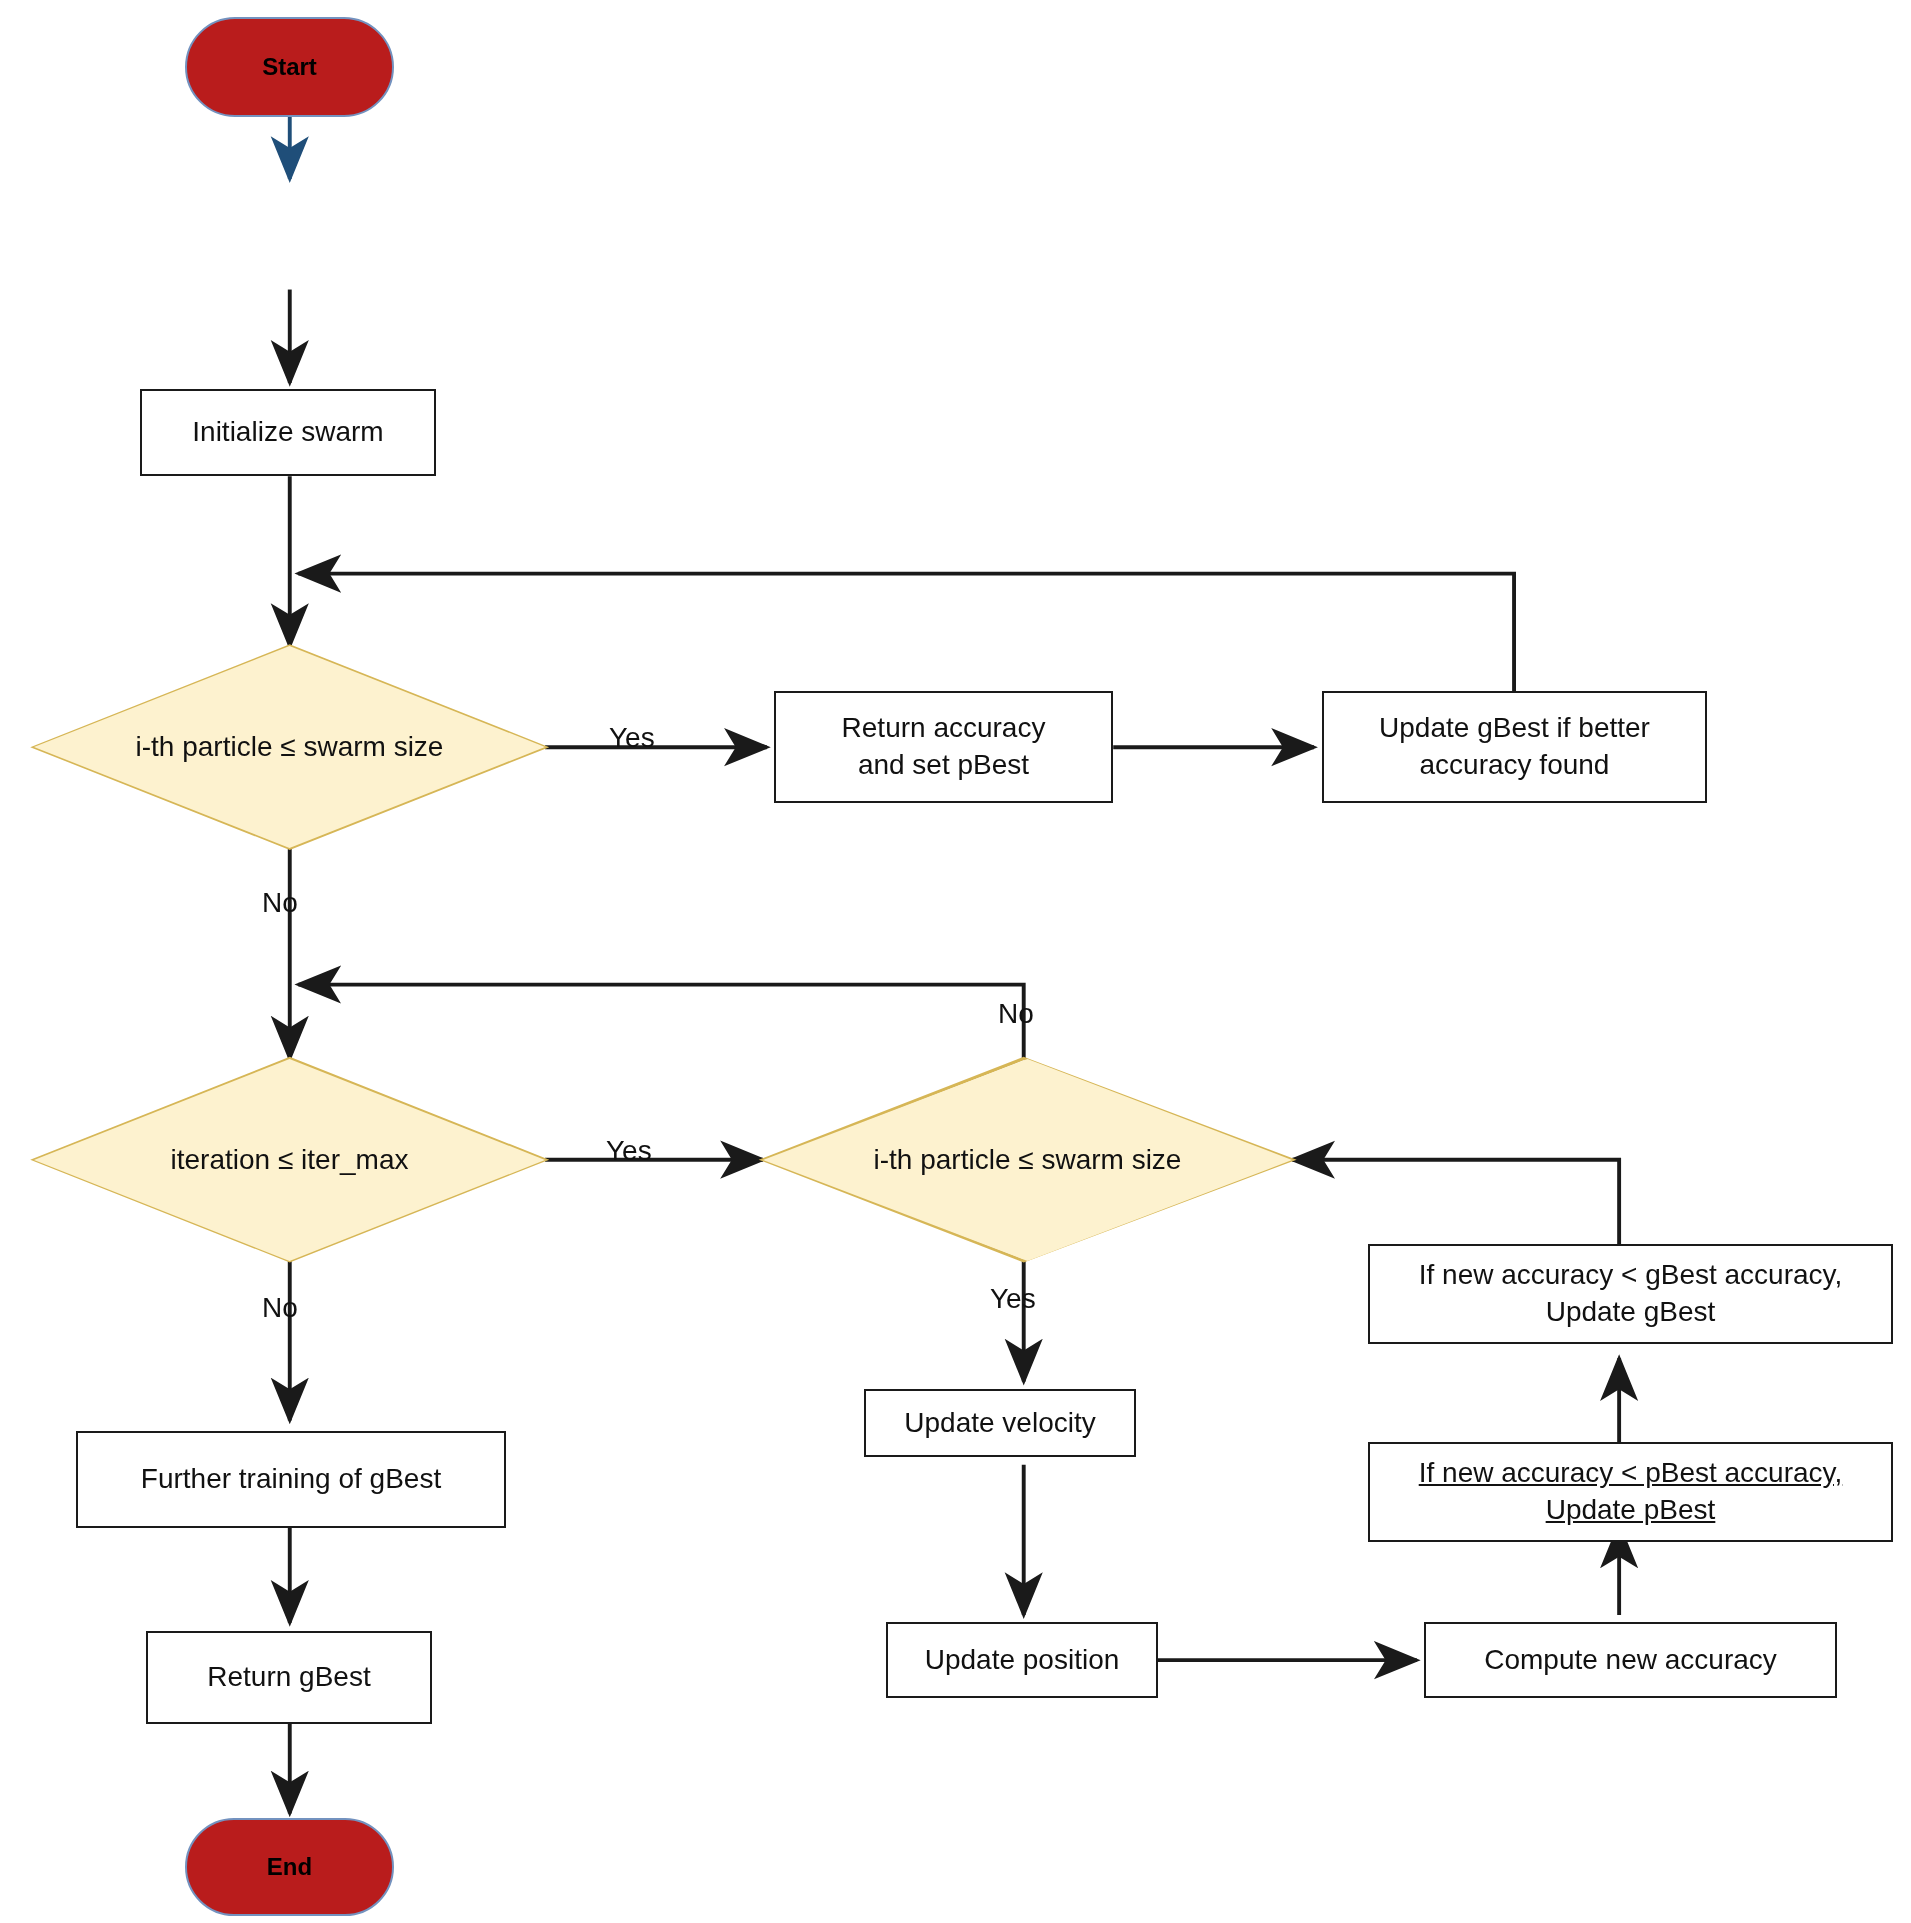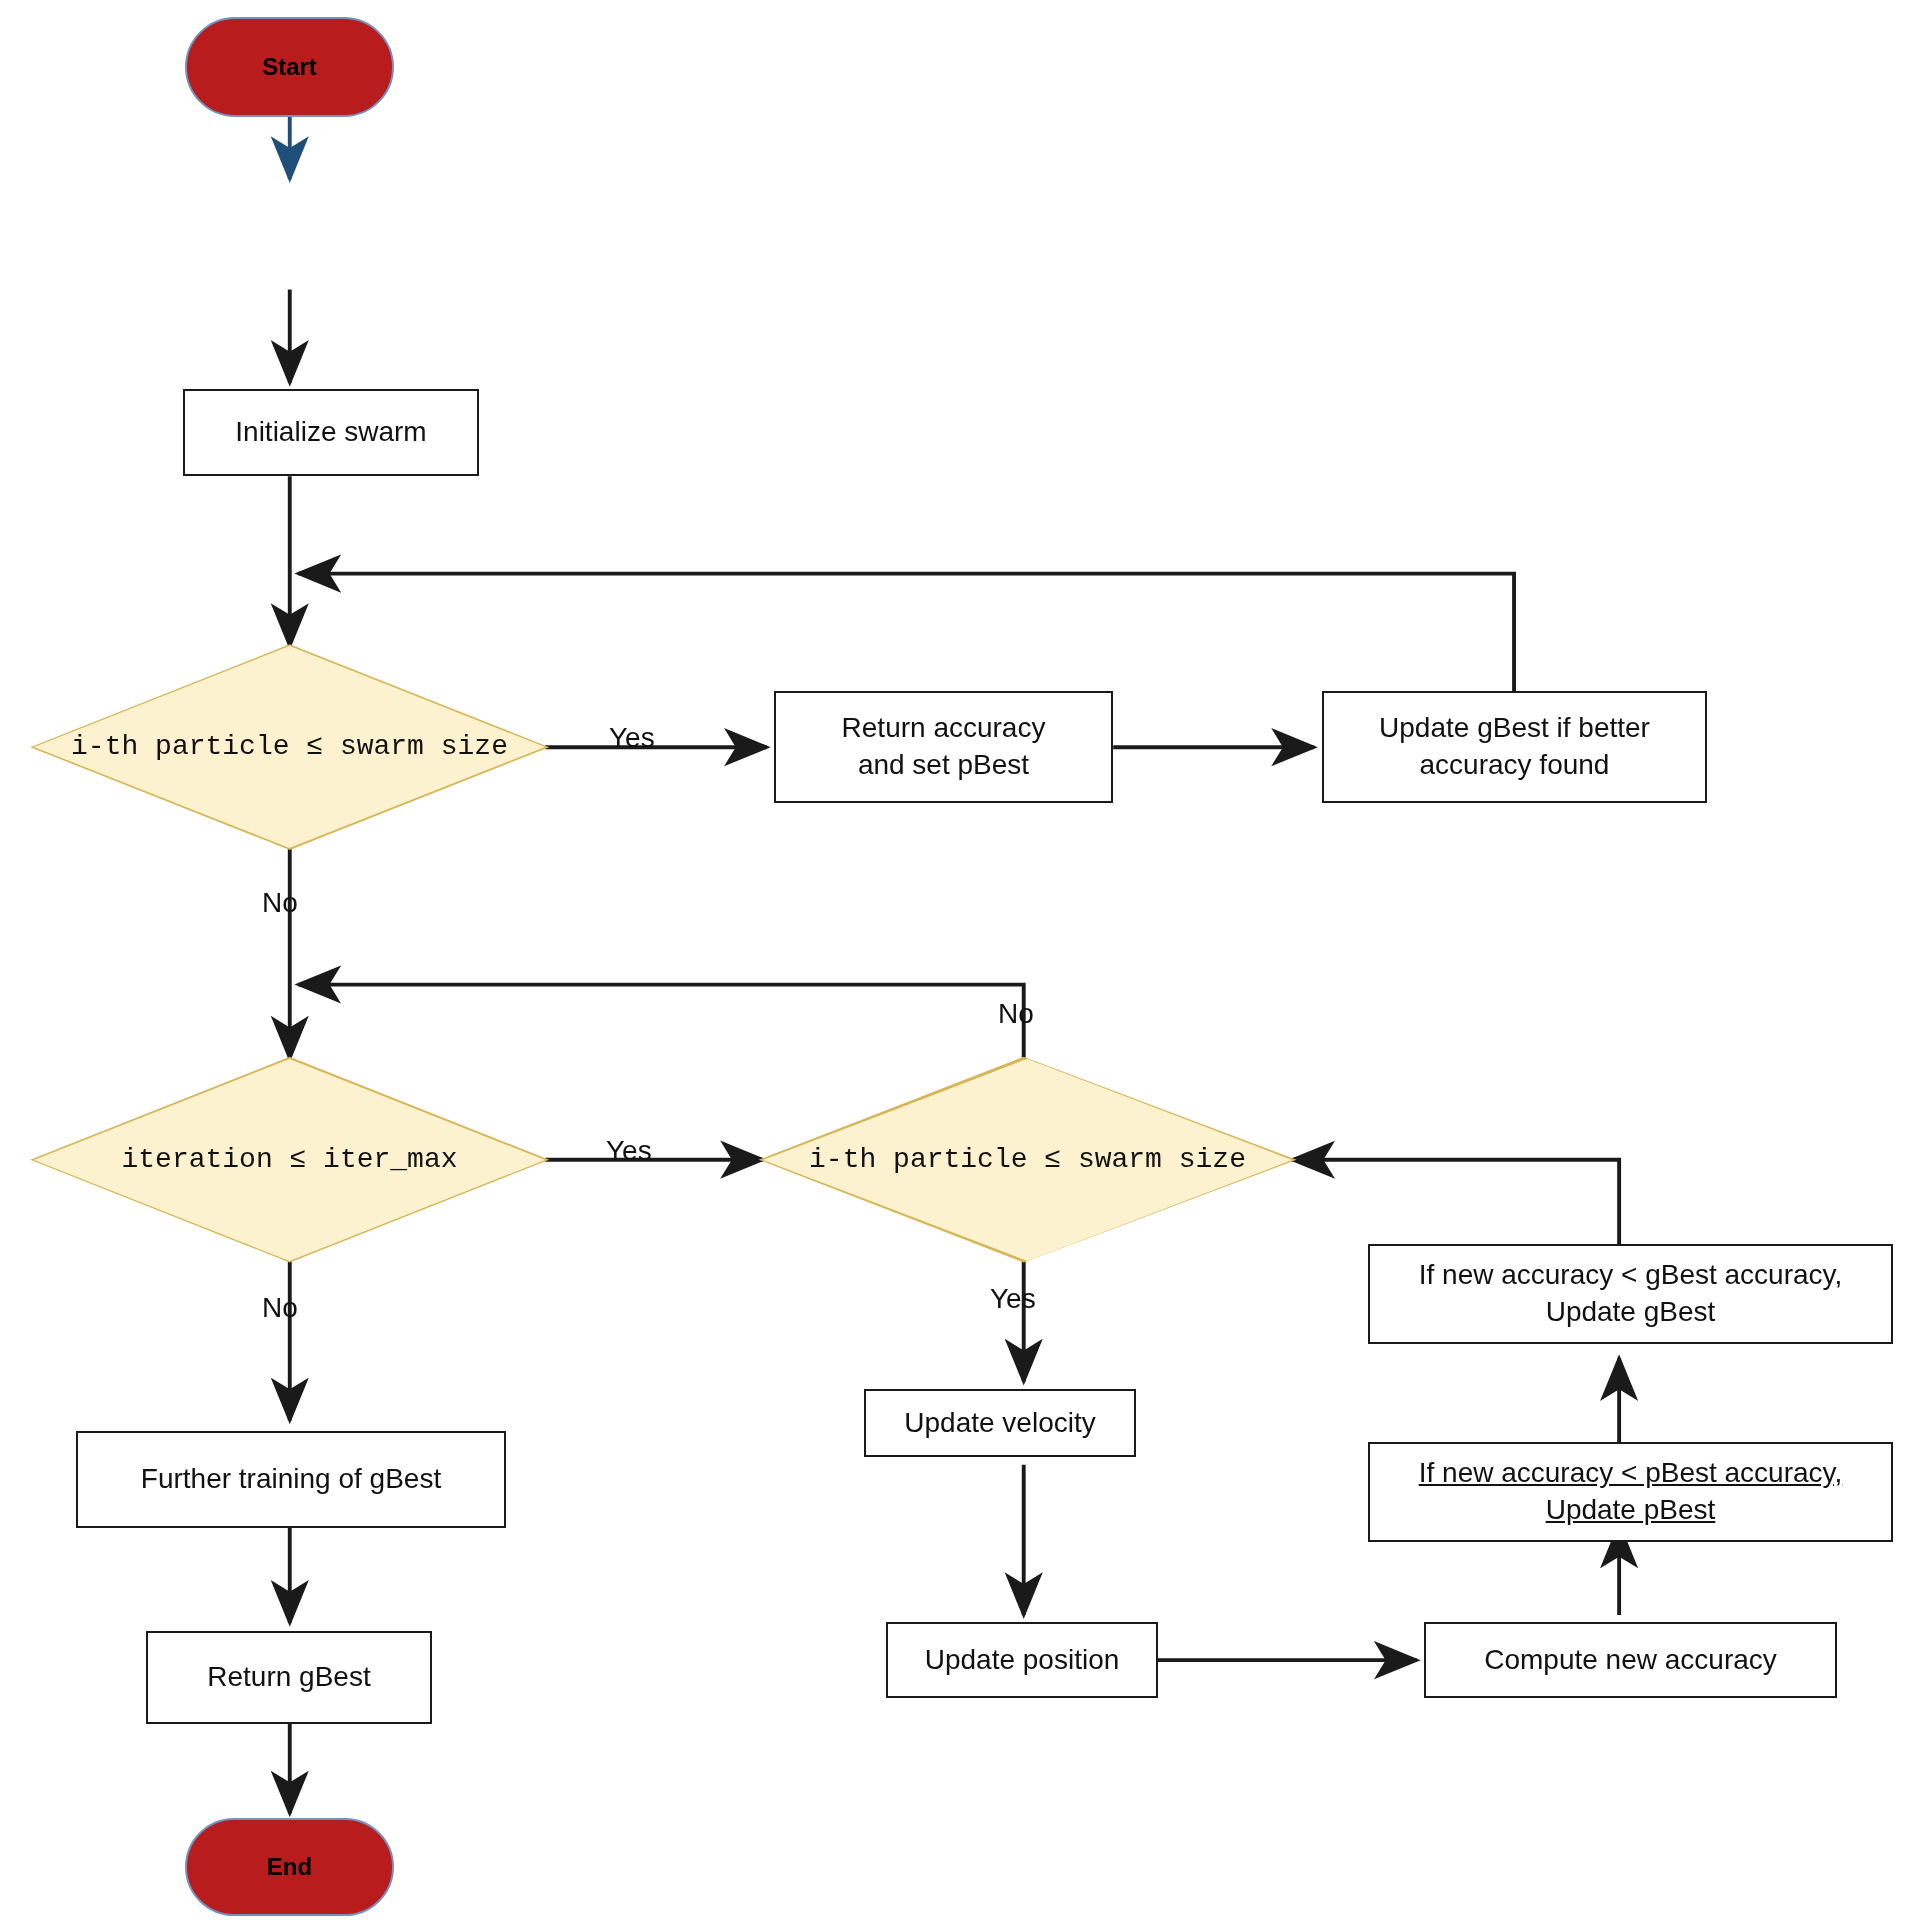--- a/index.html
+++ b/index.html
@@ -23,21 +23,21 @@
   .decision{
     background:transparent;border:none;font-size:28px;color:#111111;
   }
   .decision .dshape{
     position:absolute;left:0;top:0;width:100%;height:100%;
     background:#fdf2cf;
     -webkit-clip-path:polygon(50% 0,100% 50%,50% 100%,0 50%);
     clip-path:polygon(50% 0,100% 50%,50% 100%,0 50%);
     border:0;
   }
-  .decision .dlabel{position:relative;z-index:3;padding:0 4.7px;font-family:Liberation Mono, monospace;}
+  .decision .dlabel{position:relative;z-index:3;padding:0 4.7px;}
 
   
   .terminal{
     background:#b91c1c;border:2.3px solid #7392bf;border-radius:778px;
     font-size:24px;font-weight:bold;color:#000000;
   }
 
   .edge-label{
     position:absolute;font-size:28px;color:#111111;background:transparent;
     white-space:nowrap;
@@ -102,21 +102,21 @@
       <polygon points="372,1360 700,1490 372,1620 44,1490"></polygon>
       <polygon points="1315,1360 1660,1490 1315,1620 980,1490"></polygon>
     </g>
   </svg>
 
   <div class="node terminal" style="left:185px;top:17px;width:209px;height:100px;">
     <span>Start</span>
   </div>
 
 
-  <div class="node proc" style="left:140px;top:389px;width:296px;height:87px;margin-left:43px;">
+  <div class="node proc" style="left:140px;top:389px;width:296px;height:87px;">
     <span>Initialize swarm</span>
   </div>
 
   <div class="node decision" style="left:34px;top:646px;width:511px;height:202px;">
     <div class="dshape"></div>
     <span class="dlabel">i-th particle ≤ swarm size</span>
   </div>
 
   <div class="node proc" style="left:774px;top:691px;width:339px;height:112px;white-space:pre-line;">
     <span>Return accuracy

